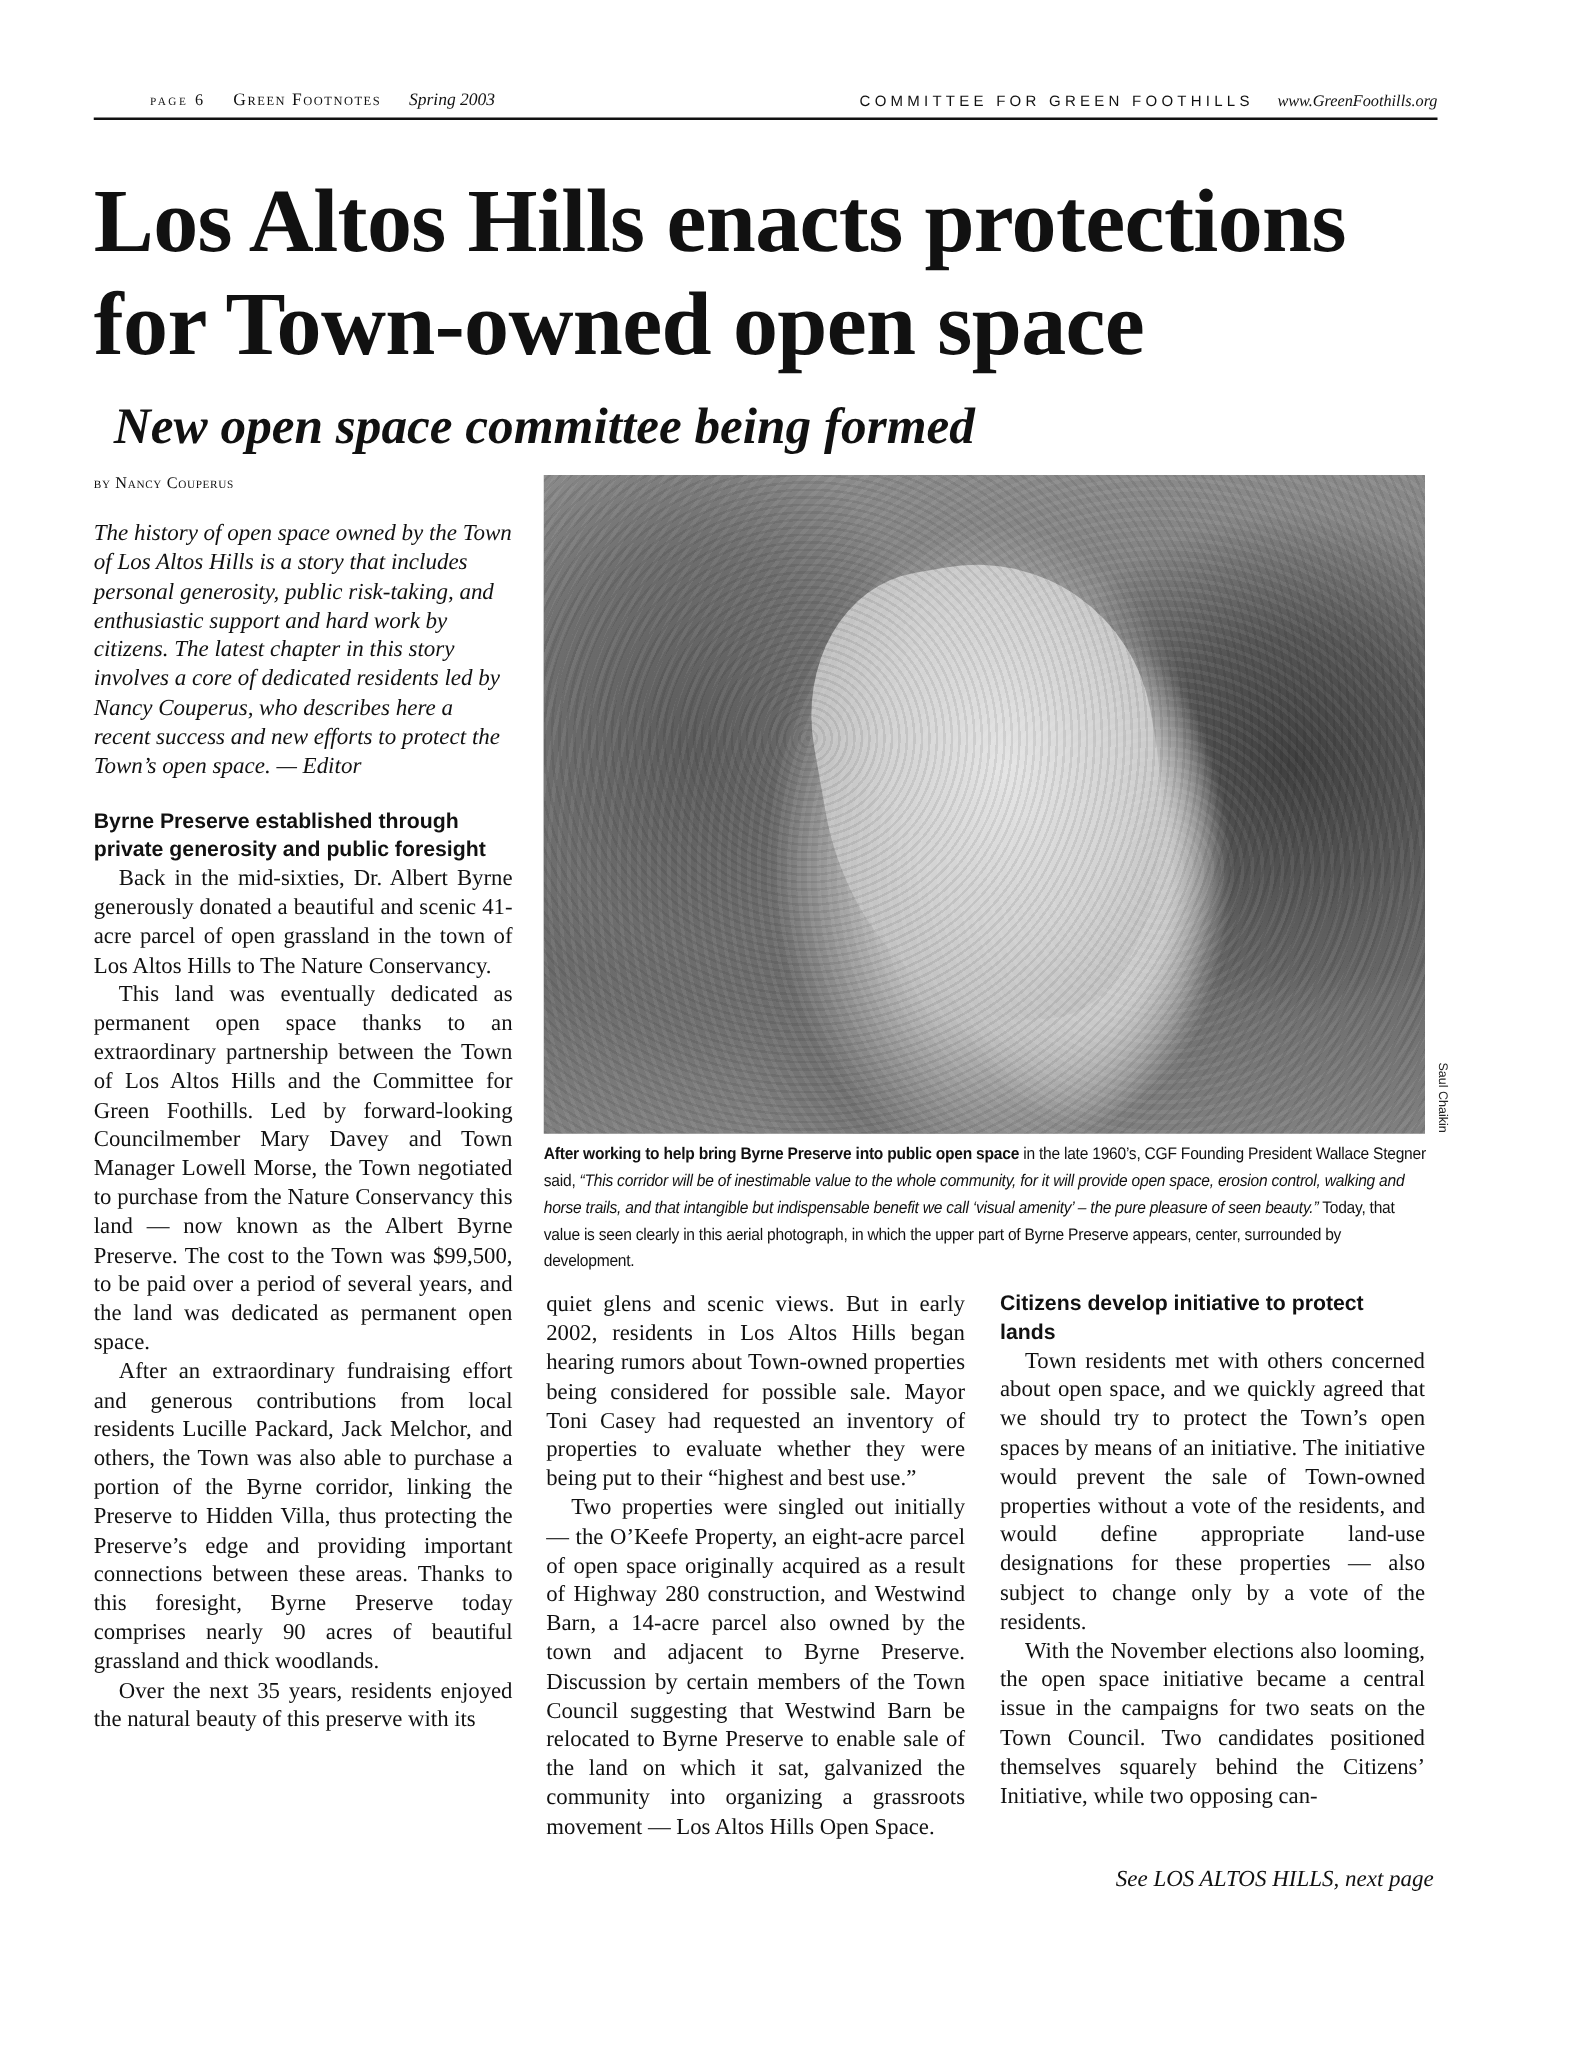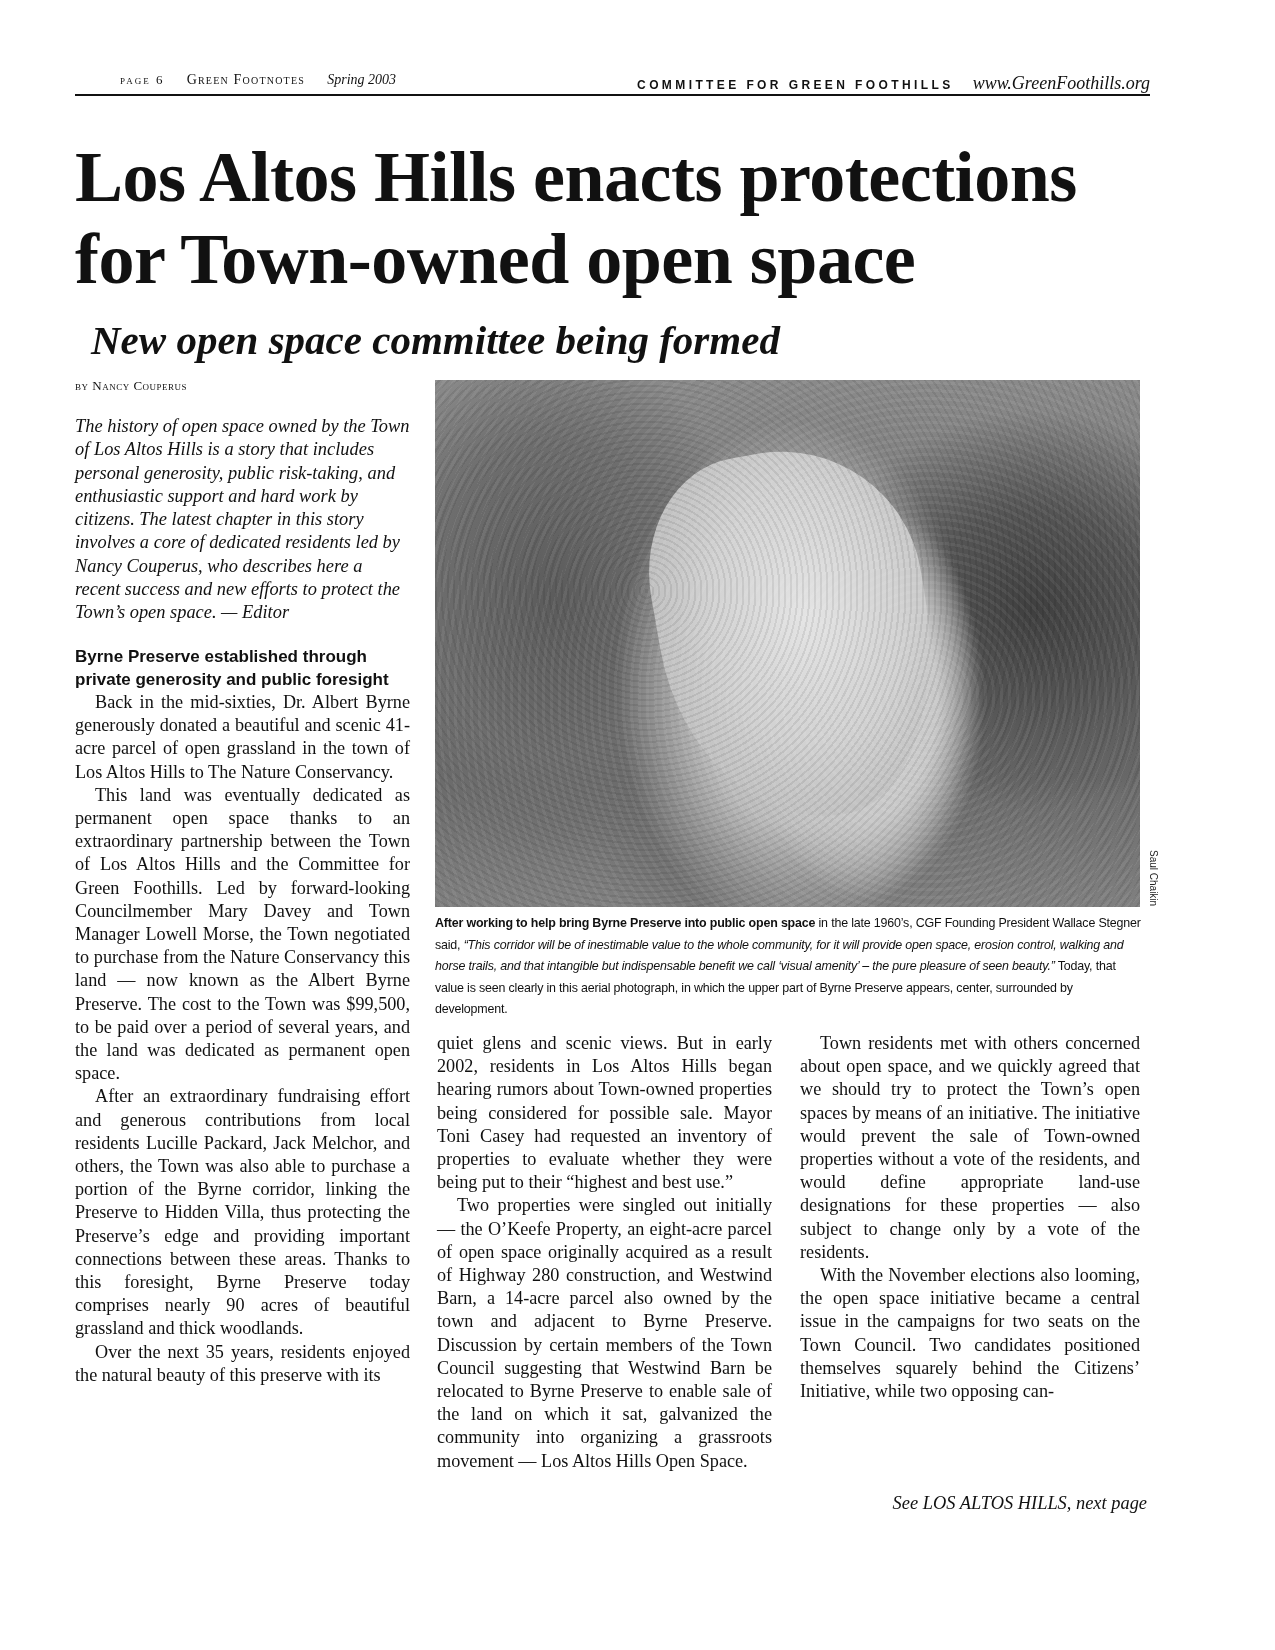--- a/index.html
+++ b/index.html
@@ -3,22 +3,22 @@
 <meta charset="utf-8">
 <style>
   html, body { margin: 0; padding: 0; background: #ffffff; }
   body { width: 1275px; height: 1650px; position: relative; overflow: hidden; color: #111; font-family: "Liberation Serif", serif; }
   .header { position: absolute; left: 75px; top: 70px; width: 1075px; height: 24px; border-bottom: 2.5px solid #111; }
   .hdr-left { position: absolute; left: 0; top: 2px; font-size: 13px; letter-spacing: 1px; }
   .hdr-left .pg { font-variant: small-caps; text-transform: lowercase; letter-spacing: 2px; margin-right: 18px; margin-left: 45px; }
   .hdr-left .pub { font-variant: small-caps; letter-spacing: 1.2px; margin-right: 18px; font-size: 14px; }
   .hdr-left .season { font-style: italic; letter-spacing: 0; font-size: 14px; }
   .hdr-right { position: absolute; right: 0; top: 3px; font-size: 12px; }
-  .hdr-right .org { font-family: "Liberation Sans", sans-serif; font-weight: bold; letter-spacing: 3.4px; margin-right: 16px; margin-top: 48px; }
-  .hdr-right .url { font-style: italic; font-size: 18px; }
+  .hdr-right .org { font-family: "Liberation Sans", sans-serif; font-weight: normal; letter-spacing: 3.4px; margin-right: 16px; margin-top: 48px; }
+  .hdr-right .url { font-style: italic; font-size: 13px; }
 
   .headline { position: absolute; left: 75px; top: 136px; width: 1080px; font-size: 72px; line-height: 82px; font-weight: bold; letter-spacing: -0.5px; margin: 0; }
   .deck { position: absolute; left: 75px; top: 300px; font-size: 41px; font-style: italic; margin: 16px; }
   .byline { position: absolute; left: 75px; top: 378px; font-size: 13px; font-variant: small-caps; letter-spacing: 0.5px; }
 
   .col { position: absolute; font-size: 18.2px; line-height: 23.2px; text-align: justify; }
   .col p { margin: 0; text-indent: 20px; }
   .col p.noindent { text-indent: 0; }
   .intro { position: absolute; left: 75px; top: 415px; width: 335px; font-style: italic; font-size: 18.4px; line-height: 23.3px; }
   .subhead { font-family: "Liberation Sans", sans-serif; font-weight: bold; font-size: 17px; line-height: 22.5px; margin: 0; text-indent: 0 !important; text-align: left; }
@@ -86,17 +86,18 @@
 <div class="caption">
   <b>After working to help bring Byrne Preserve into public open space</b><span> in the late 1960’s, CGF Founding President Wallace Stegner said, </span><i>“This corridor will be of inestimable value to the whole community, for it will provide open space, erosion control, walking and horse trails, and that intangible but indispensable benefit we call ‘visual amenity’ – the pure pleasure of seen beauty.”</i><span> Today, that value is seen clearly in this aerial photograph, in which the upper part of Byrne Preserve appears, center, surrounded by development.</span>
 </div>
 
 <div class="col" style="left:437px; top:1032px; width:335px;">
   <p class="noindent">quiet glens and scenic views. But in early 2002, residents in Los Altos Hills began hearing rumors about Town-owned properties being considered for possible sale. Mayor Toni Casey had requested an inventory of properties to evaluate whether they were being put to their “highest and best use.”</p>
   <p>Two properties were singled out initially — the O’Keefe Property, an eight-acre parcel of open space originally acquired as a result of Highway 280 construction, and Westwind Barn, a 14-acre parcel also owned by the town and adjacent to Byrne Preserve. Discussion by certain members of the Town Council suggesting that Westwind Barn be relocated to Byrne Preserve to enable sale of the land on which it sat, galvanized the community into organizing a grassroots movement — Los Altos Hills Open Space.</p>
 </div>
 
 <div class="col" style="left:800px; top:1032px; width:340px;">
+  <p class="subhead">Citizens develop initiative to protect lands</p>
   <p>Town residents met with others concerned about open space, and we quickly agreed that we should try to protect the Town’s open spaces by means of an initiative. The initiative would prevent the sale of Town-owned properties without a vote of the residents, and would define appropriate land-use designations for these properties — also subject to change only by a vote of the residents.</p>
   <p>With the November elections also looming, the open space initiative became a central issue in the campaigns for two seats on the Town Council. Two candidates positioned themselves squarely behind the Citizens’ Initiative, while two opposing can-</p>
 </div>
 
 <div class="continue">See LOS ALTOS HILLS, next page</div>
 
 </body></html>

